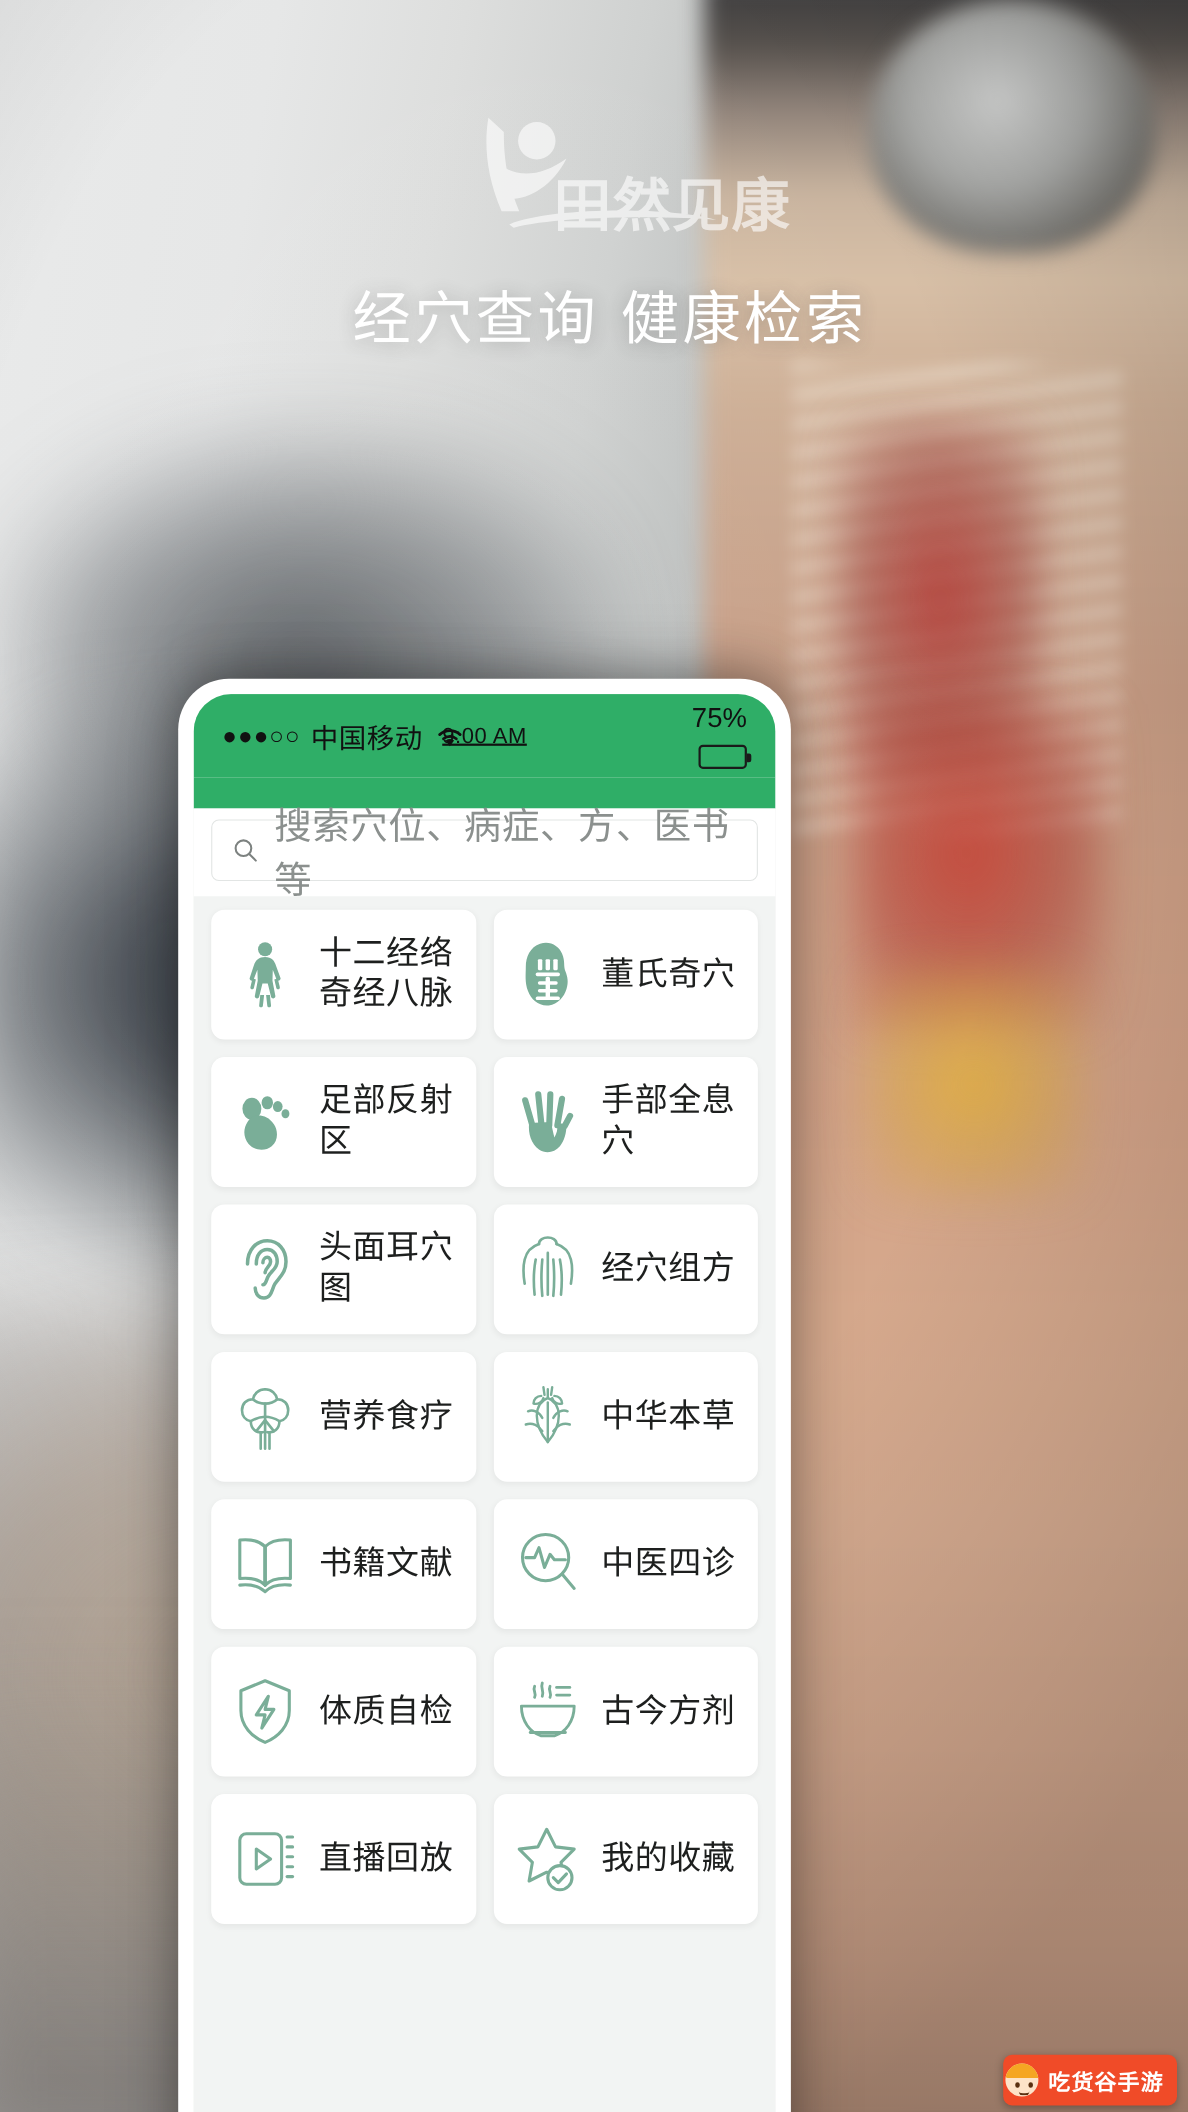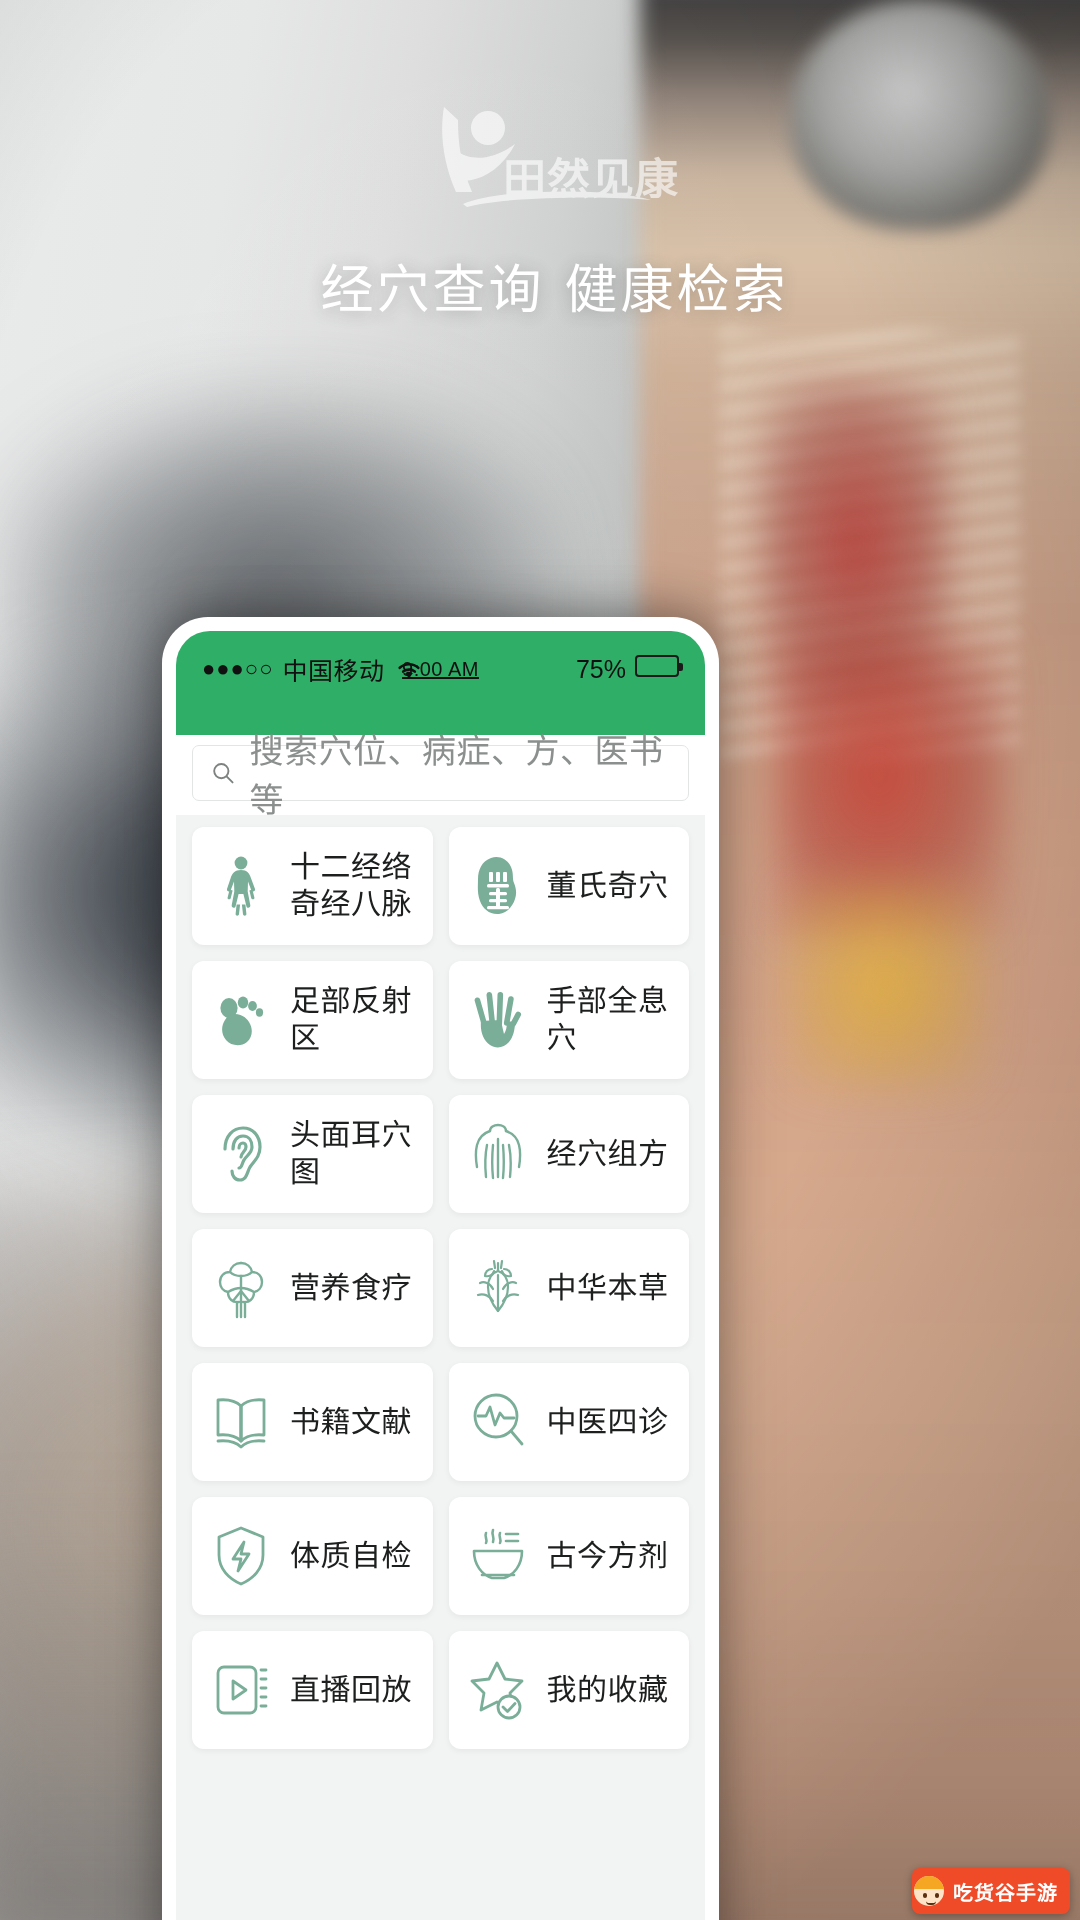--- a/index.html
+++ b/index.html
@@ -121,21 +121,21 @@
     position: relative;
     width: 230px; height: 95px;
     margin: 104px auto 0 auto;
     opacity: 0.62;
   }
   .logo-figure {
     position: absolute; left: 6px; top: 0; width: 86px; height: 92px;
   }
   .logo-text {
     position: absolute; left: 78px; top: 40px;
-    font-size: 43px;
+    font-size: 53px;
     letter-spacing: 1px;
     color: #ffffff;
     font-family: "DejaVu Sans", "Liberation Sans", sans-serif;
     white-space: nowrap;
     font-weight: 600;
   }
   .logo-swoosh {
     position: absolute; left: 36px; top: 82px; width: 192px; height: 22px;
   }
 
@@ -191,22 +191,22 @@
   }
   .sb-left { display: flex; align-items: center; gap: 7px; }
   .sb-dots { letter-spacing: 1px; font-size: 22px; line-height: 1; }
   .sb-carrier { font-size: 25px; margin-left: 2px; letter-spacing: 0.5px; }
   .sb-wifi { margin-left: 4px; display:inline-flex; align-items:center; }
   .sb-time {
     position: absolute; left: 0; right: 0; text-align: center;
     font-size: 20px; letter-spacing: 0.5px; text-decoration: underline;
   }
   .sb-right {
-    margin-left: auto; display: flex; align-items: flex-start; gap: 9px;
-    position: relative; z-index: 2;
+    margin-left: auto; display: flex; align-items: flex-end; gap: 9px;
+    position: relative; z-index: 2; flex-direction: column;
   }
   .sb-batt-pct { font-size: 25px; }
   .batt {
     width: 44px; height: 22px;
     border: 2px solid #1a1a1a; border-radius: 4px;
     position: relative; padding: 2px;
   }
   .batt::after {
     content:""; position:absolute; right:-6px; top:6px;
     width:4px; height:8px; background:#1a1a1a; border-radius:0 2px 2px 0;

